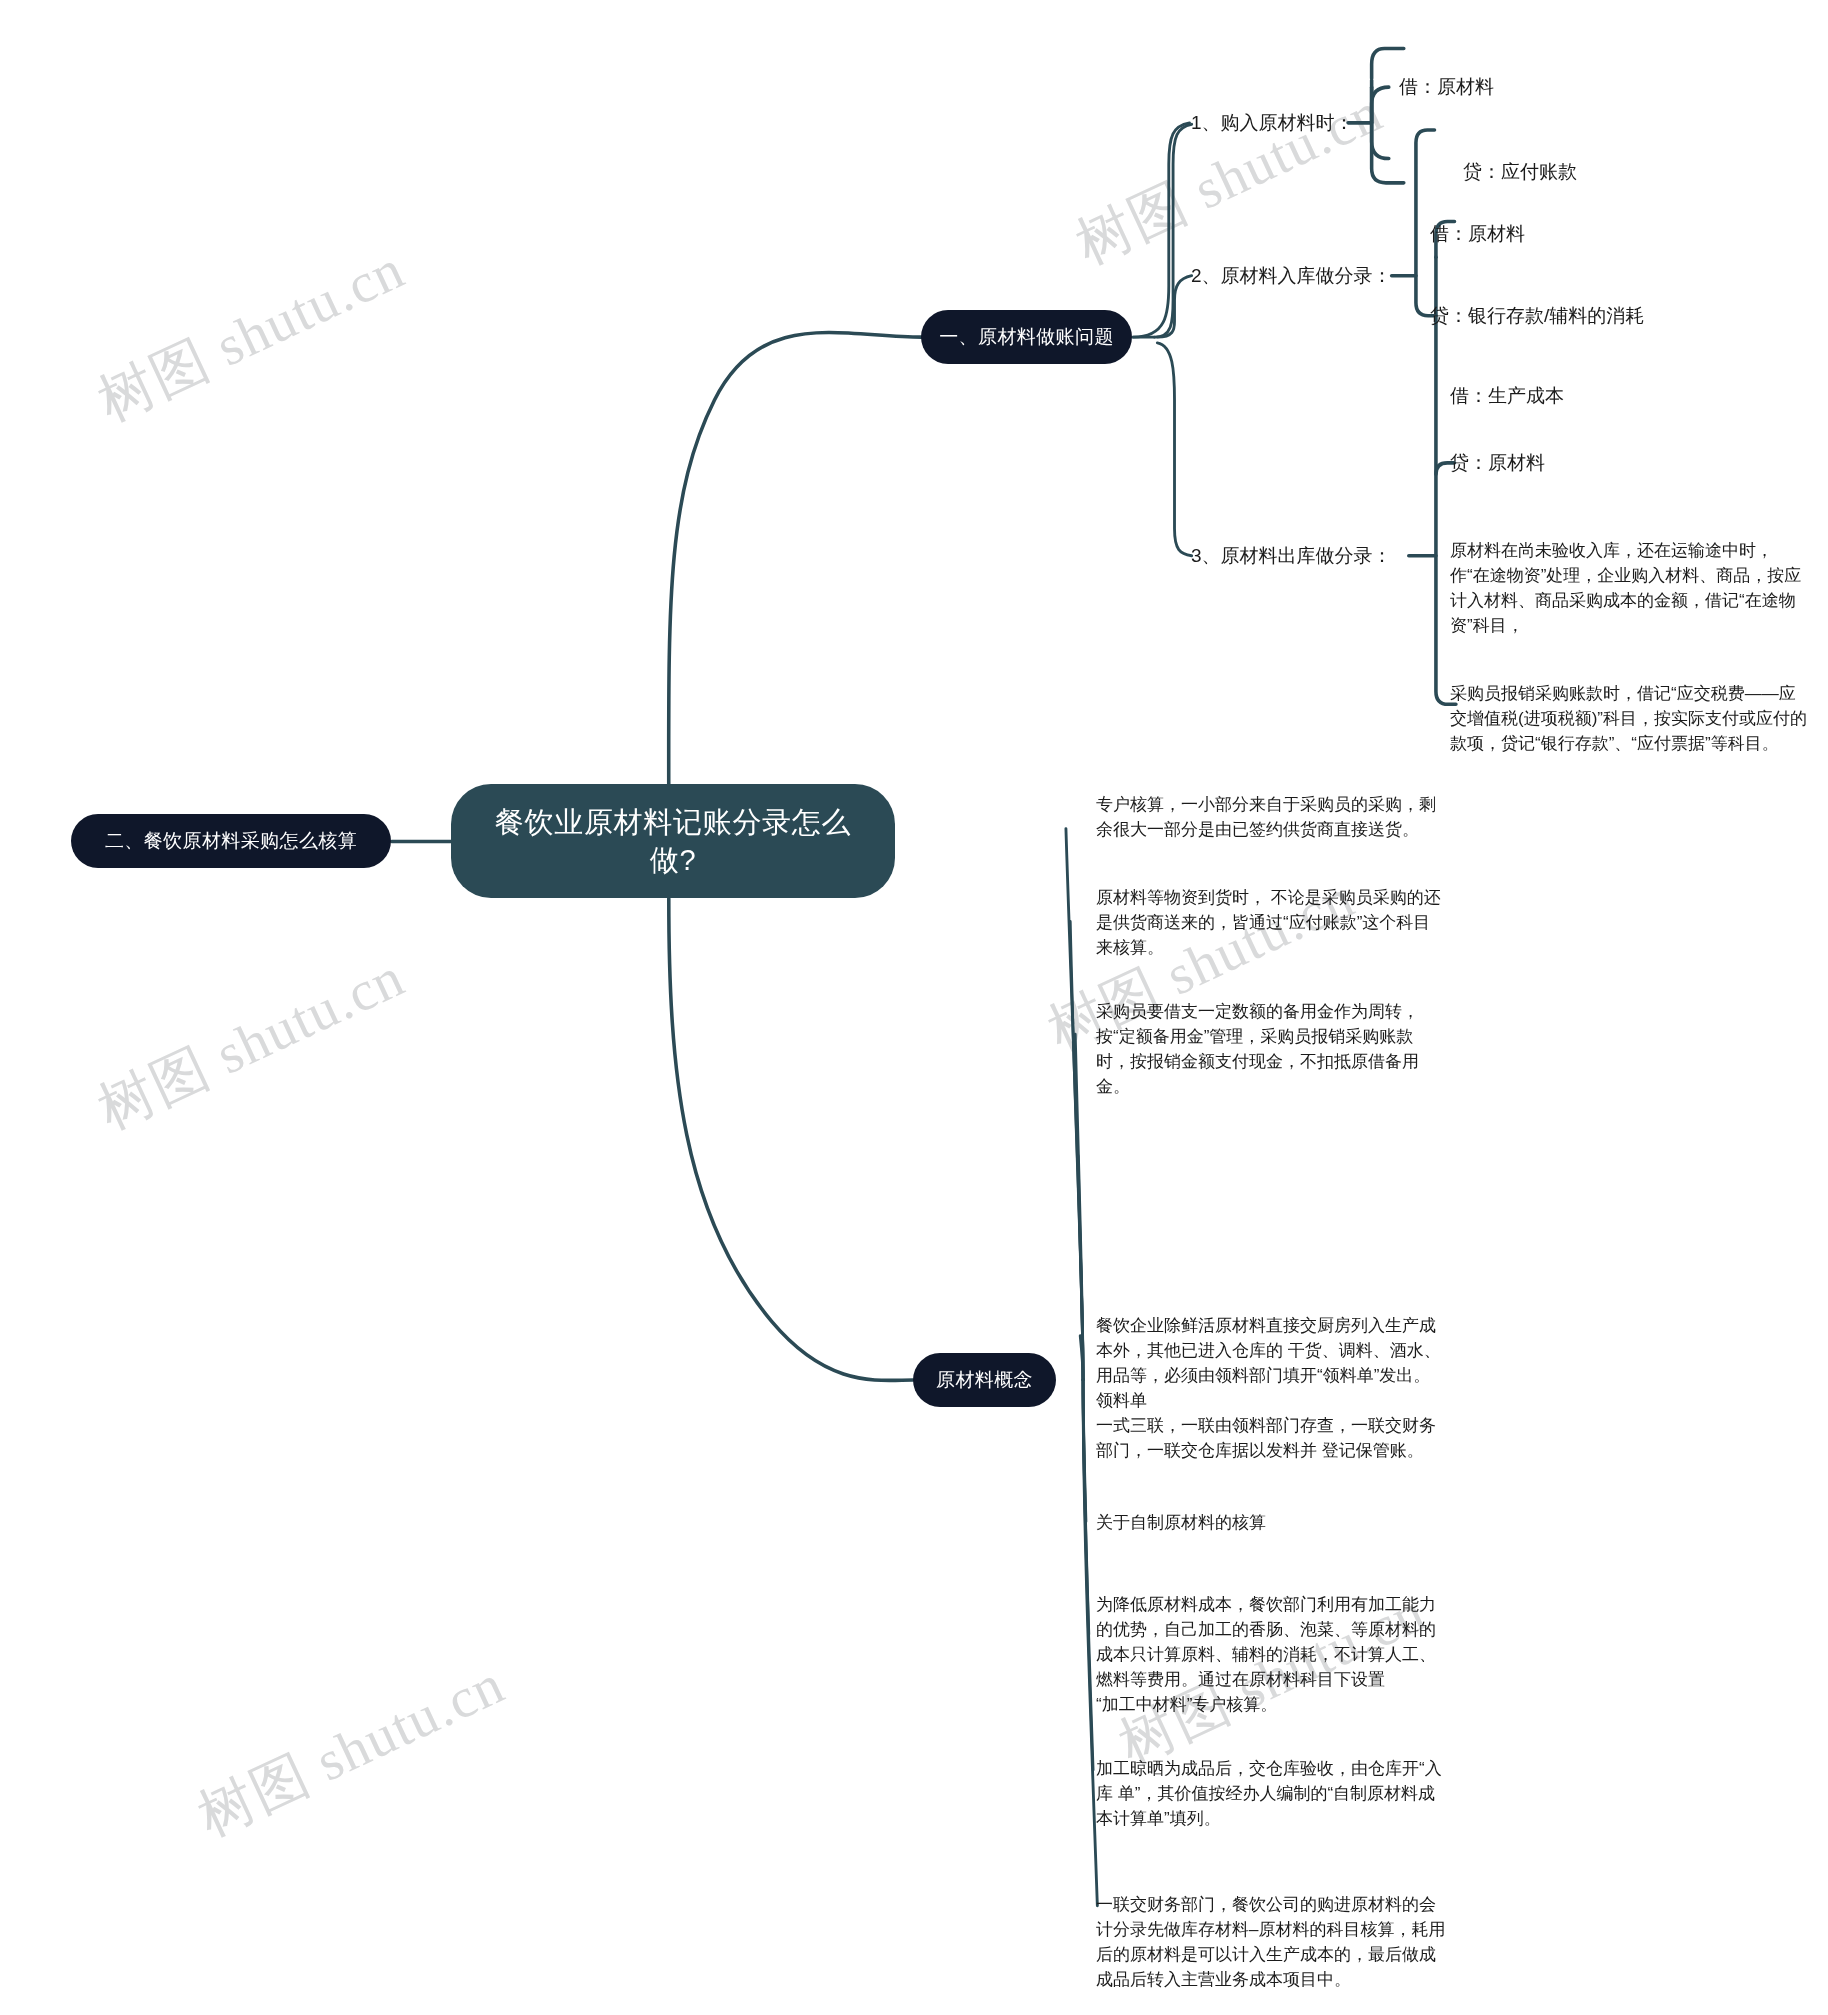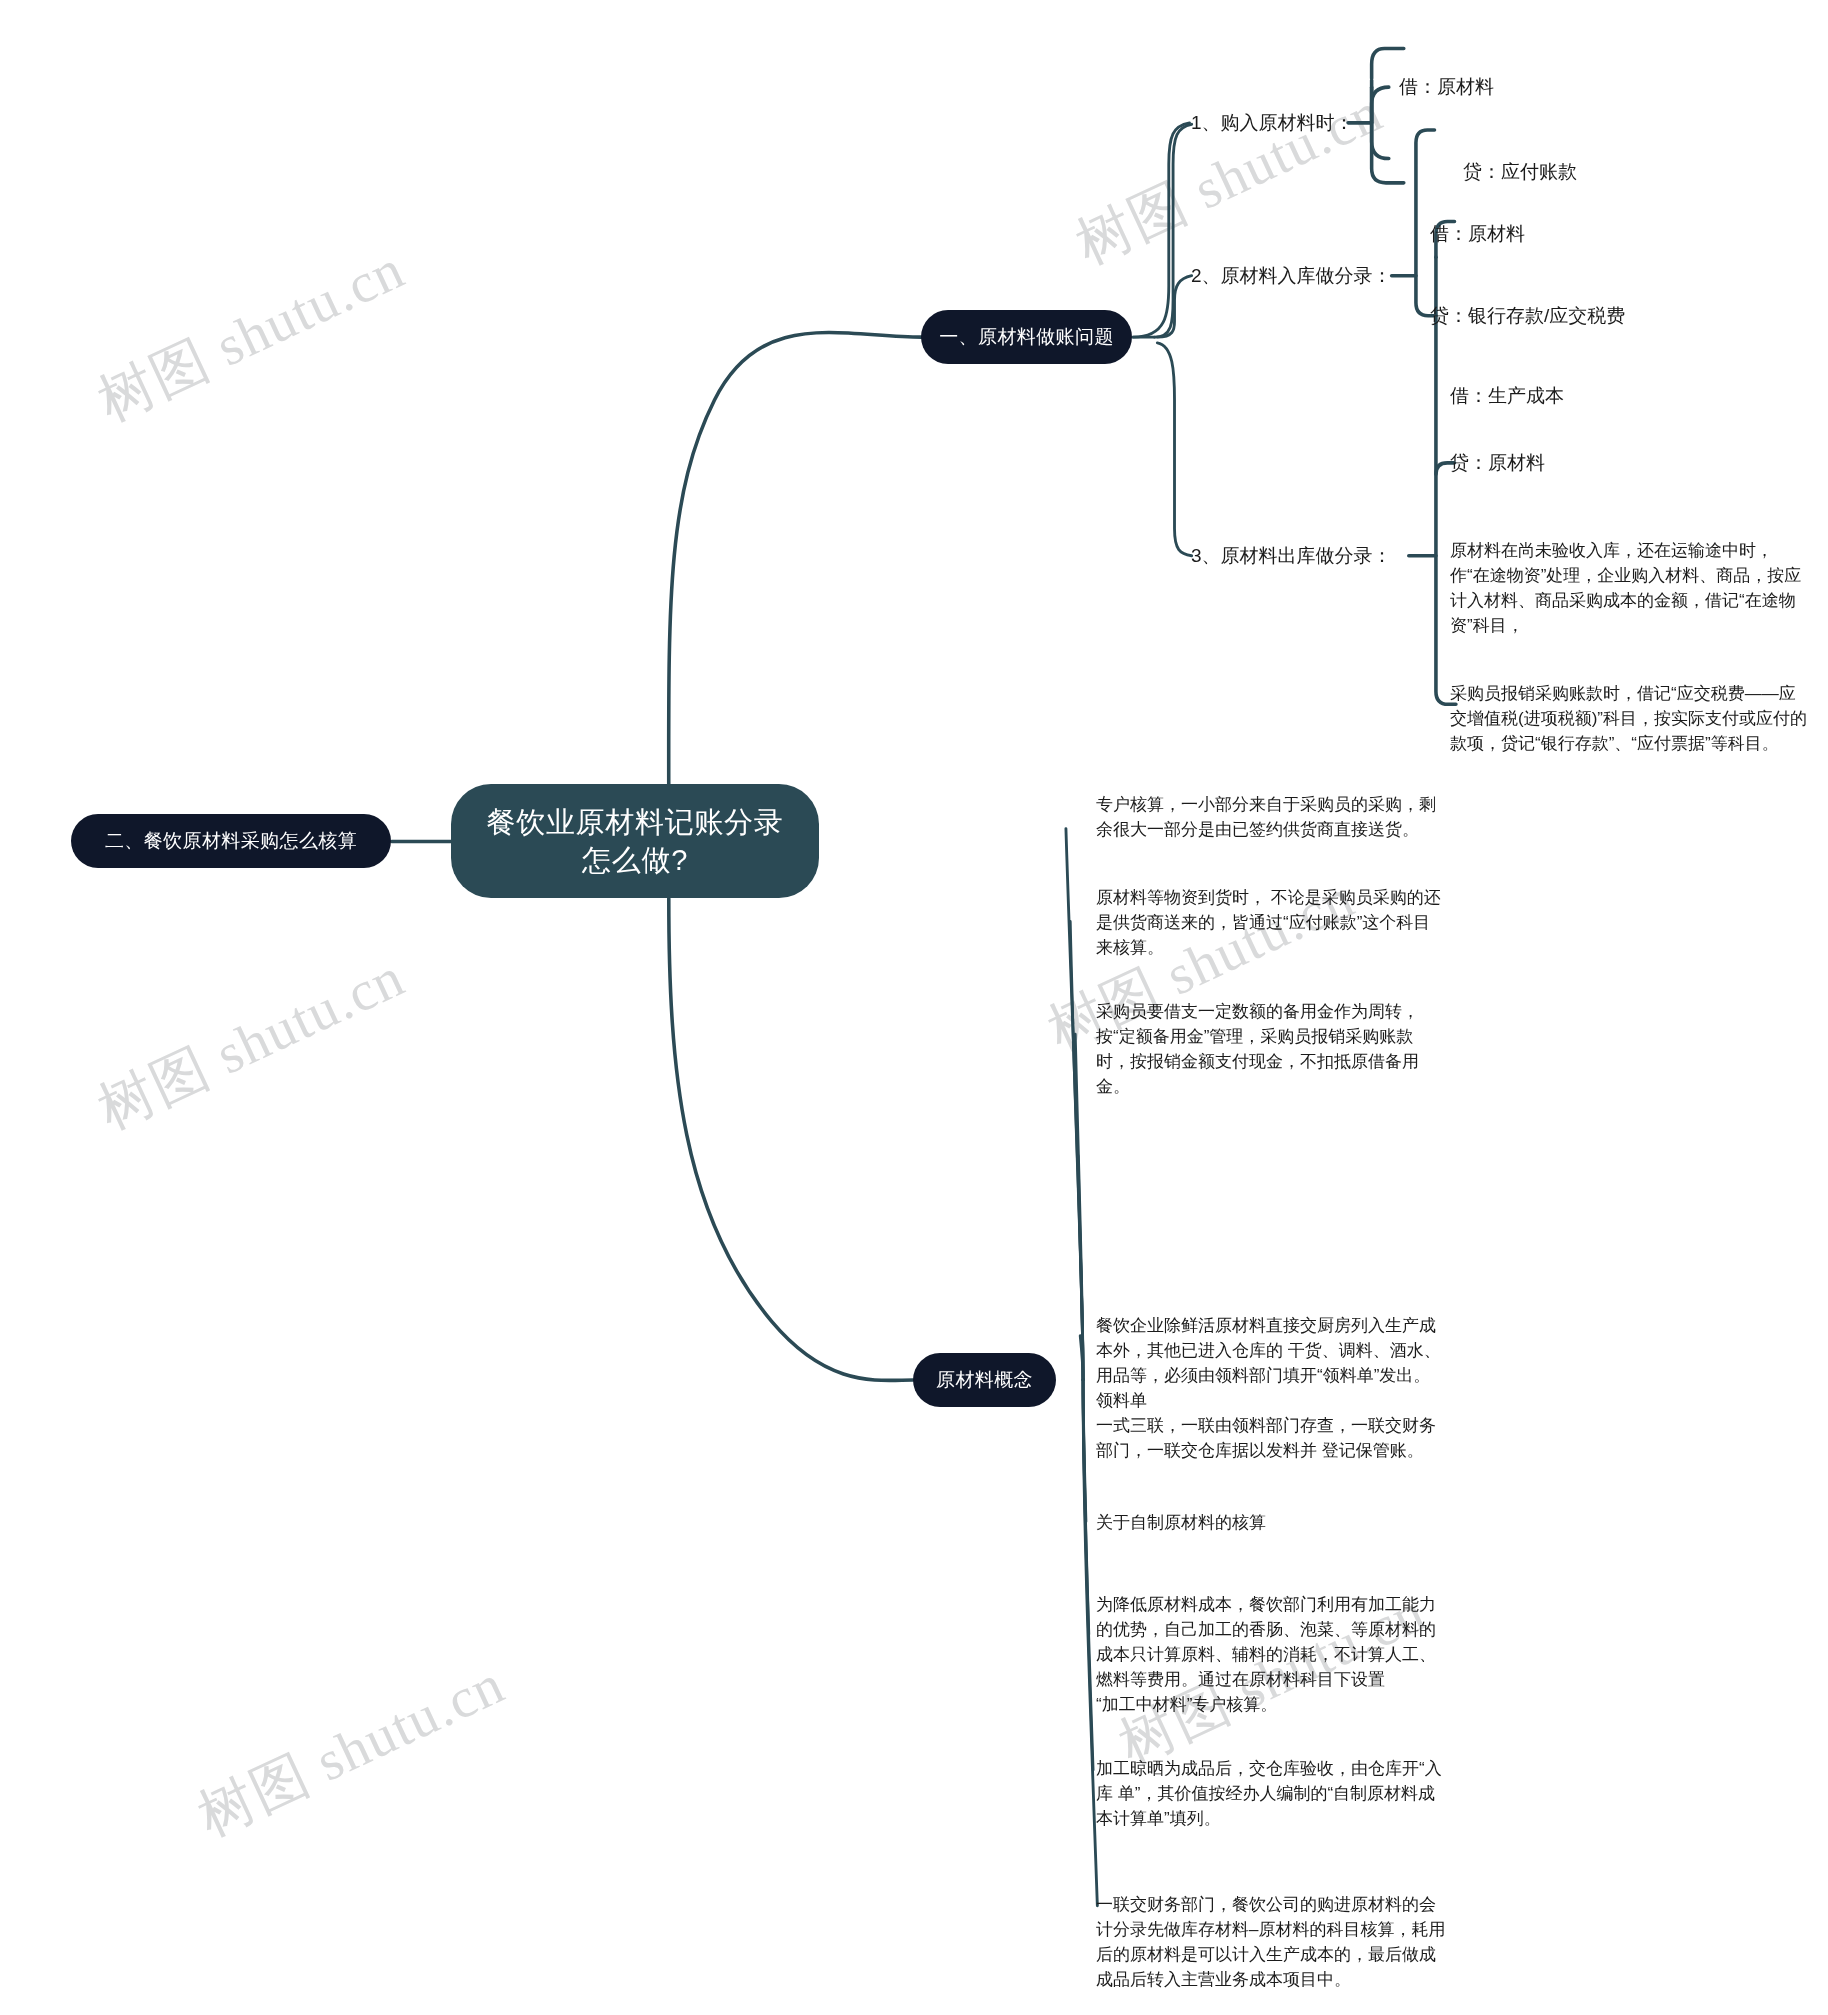--- a/index.html
+++ b/index.html
@@ -93,37 +93,37 @@
       <path d="M 1516,1932 C 1516,1830 1510,1650 1505,1448" stroke-width="4"></path>
       <path d="M 1516,1932 C 1516,1860 1512,1760 1509,1618" stroke-width="4"></path>
       <path d="M 1516,1932 C 1516,1910 1514,1890 1512,1870" stroke-width="4"></path>
       <path d="M 1516,1932 C 1516,1990 1518,2060 1520,2130" stroke-width="4"></path>
       <path d="M 1516,1932 C 1516,2030 1520,2160 1524,2288" stroke-width="4"></path>
       <path d="M 1516,1932 C 1516,2080 1524,2300 1530,2478" stroke-width="4"></path>
       <path d="M 1516,1932 C 1516,2140 1528,2440 1536,2668" stroke-width="4"></path>
     </g>
   </svg>
 
-  <div class="node root-node" id="root-node" style="left:451px;top:784px;width:368px;height:114px;">餐饮业原材料记账分录怎么做?</div>
+  <div class="node root-node" id="root-node" style="left:451px;top:784px;width:444px;height:114px;">餐饮业原材料记账分录怎么做?</div>
 
   <div class="node pill" id="branch1-pill" style="left:921px;top:310px;width:211px;height:54px;">一、原材料做账问题</div>
 
   <div class="node pill" id="branch2-pill" style="left:71px;top:814px;width:320px;height:54px;">二、餐饮原材料采购怎么核算</div>
 
   <div class="node pill" id="branch3-pill" style="left:913px;top:1353px;width:143px;height:54px;">原材料概念</div>
 
   <div class="leaf" style="left:1191px;top:110px;">1、购入原材料时：</div>
   <div class="leaf" style="left:1191px;top:263px;">2、原材料入库做分录：</div>
   <div class="leaf" style="left:1191px;top:543px;">3、原材料出库做分录：</div>
 
   <div class="leaf" style="left:1399px;top:74px;">借：原材料</div>
   <div class="leaf" style="left:1463px;top:159px;text-align:right;">贷：应付账款</div>
 
   <div class="leaf" style="left:1430px;top:221px;">借：原材料</div>
-  <div class="leaf" style="left:1430px;top:303px;">贷：银行存款/应交税费</div>
+  <div class="leaf" style="left:1430px;top:303px;">贷：银行存款/辅料的消耗</div>
 
   <div class="leaf" style="left:1450px;top:383px;">借：生产成本</div>
   <div class="leaf" style="left:1450px;top:450px;">贷：原材料</div>
   <div class="para" style="left:1450px;top:539px;width:357px;">原材料在尚未验收入库，还在运输途中时，作“在途物资”处理，企业购入材料、商品，按应计入材料、商品采购成本的金额，借记“在途物资”科目，</div>
   <div class="para" style="left:1450px;top:682px;width:357px;">采购员报销采购账款时，借记“应交税费——应交增值税(进项税额)”科目，按实际支付或应付的款项，贷记“银行存款”、“应付票据”等科目。</div>
 
   <div class="para" style="left:1096px;top:793px;width:350px;">专户核算，一小部分来自于采购员的采购，剩余很大一部分是由已签约供货商直接送货。</div>
   <div class="para" style="left:1096px;top:1000px;width:350px;">采购员要借支一定数额的备用金作为周转，按“定额备用金”管理，采购员报销采购账款时，按报销金额支付现金，不扣抵原借备用金。</div>
   <div class="para" style="left:1096px;top:886px;width:350px;">原材料等物资到货时， 不论是采购员采购的还是供货商送来的，皆通过“应付账款”这个科目来核算。</div>
   <div class="para" style="left:1096px;top:1314px;width:350px;">餐饮企业除鲜活原材料直接交厨房列入生产成本外，其他已进入仓库的 干货、调料、酒水、用品等，必须由领料部门填开“领料单”发出。领料单

